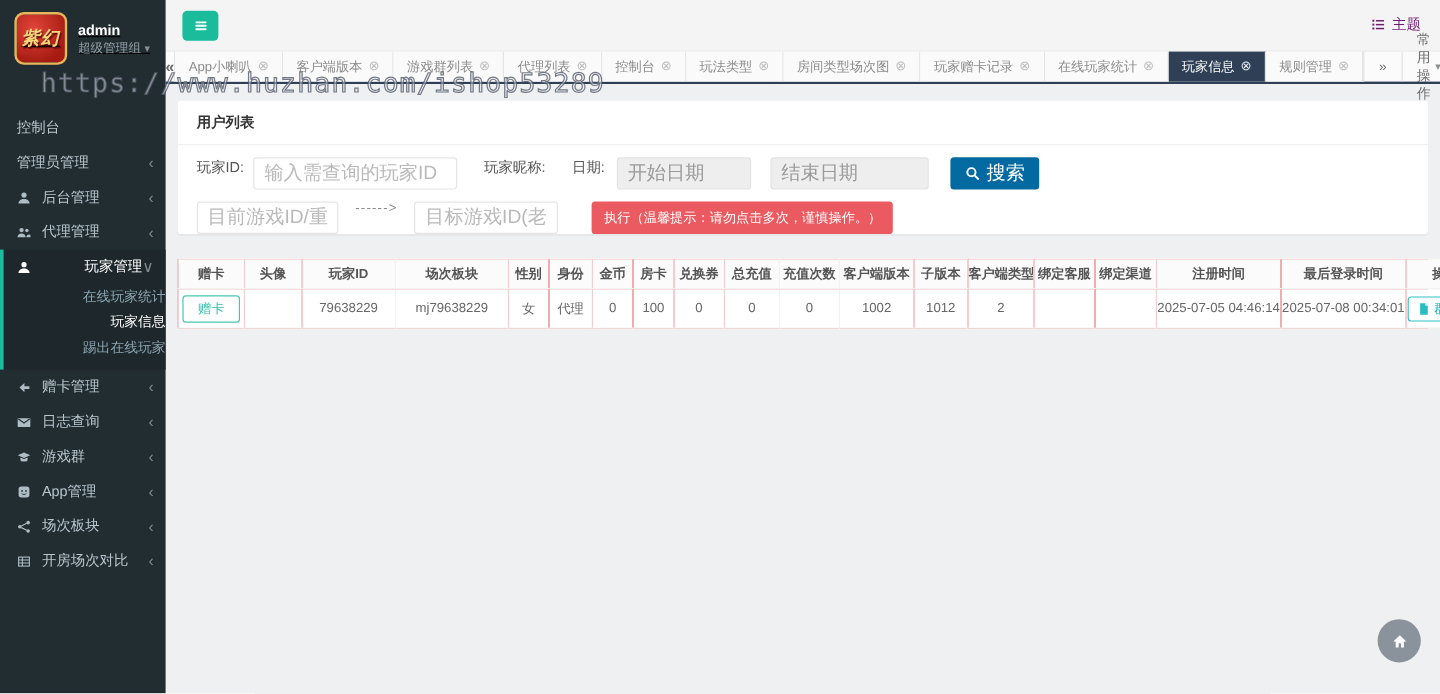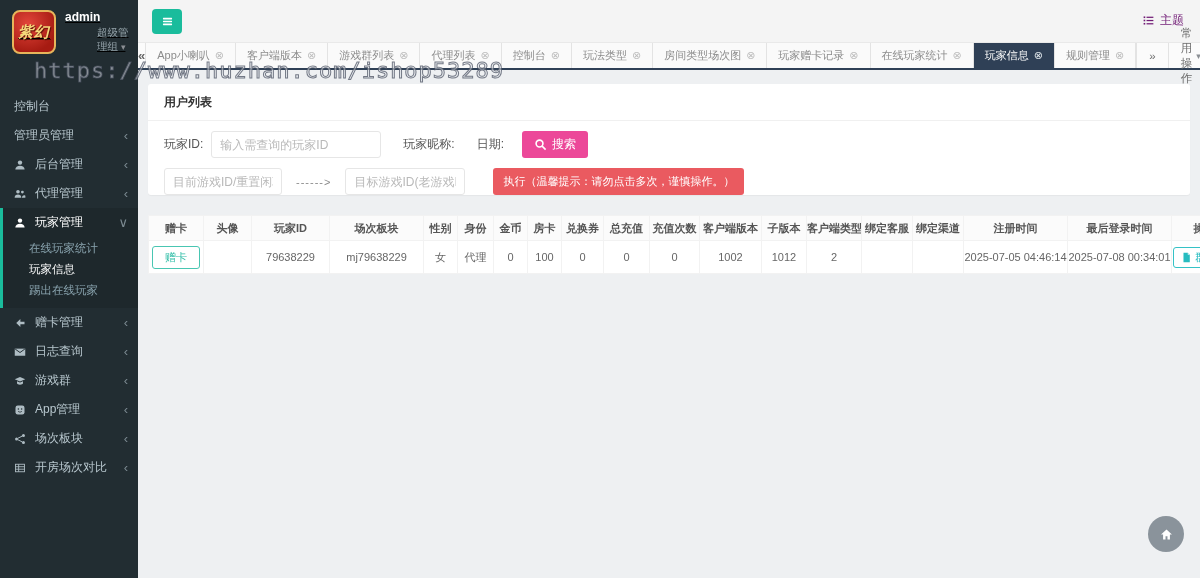--- a/index.html
+++ b/index.html
@@ -8,28 +8,28 @@
 
   
   .sidebar { position:absolute; left:0; top:0; width:138px; height:578px; background:#222d32; z-index:2; }
   .user-panel { display:flex; align-items:center; gap:9px; padding:10px 8px 10px 12px;text-decoration:underline; }
   .logo { width:44px; height:44px; border-radius:8px; flex:0 0 44px;
           background:radial-gradient(circle at 35% 30%, #e2453a, #a61b12 75%);
           border:2px solid #e7b55b; color:#f5d87a; font-weight:bold; font-size:15px;
           display:flex; align-items:center; justify-content:center; font-style:italic;
           text-shadow:1px 1px 1px #5d0d08; letter-spacing:1px;}
   .user-meta .uname { color:#fff; font-weight:bold; font-size:12px; line-height:15px;}
-  .user-meta .urole { color:#93a1a8; font-size:10.5px; line-height:14px;margin-left:32px; }
+  .user-meta .urole { color:#93a1a8; font-size:10.5px; line-height:14px; }
   .menu { margin-top:28px; }
   .menu-item { display:flex; align-items:center; height:29px; padding:0 10px 0 14px; color:#b8c7ce; cursor:pointer; font-size:12px; }
   .menu-item .icn { width:15px; margin-right:6px; display:inline-flex; color:#aebcc3; }
   .menu-item .icn svg { width:12px; height:12px; }
   .menu-item .lbl { flex:1; white-space:nowrap; }
   .menu-item .arrow { color:#7c8a91; font-size:13px; }
-  .menu-block.active { background:#1e282c; border-left:3px solid #1abc9c; }
+  .menu-block.active { background:#1e282c; border-left:3px solid #1abc9c;text-align:right; }
   .menu-block.active .menu-item { padding-left:11px; color:#fff; }
   .menu-block.active .menu-item .icn { color:#fff; }
   .submenu { padding:1px 0 7px; }
   .submenu-item { height:21px; line-height:21px; padding-left:26px; color:#8aa4af; font-size:11.5px; cursor:pointer; white-space:nowrap;}
   .submenu-item.active { color:#ffffff; }
 
   
   .topbar { position:absolute; left:138px; top:0; right:0; height:42px; background:#f4f4f4; z-index:1; }
   .hamburger-btn { position:absolute; left:14px; top:9px; width:30px; height:25px; background:#1abc9c; border:none; border-radius:4px; color:#fff; cursor:pointer; display:flex; align-items:center; justify-content:center;}
   .hamburger-btn svg { width:14px; height:14px; }
@@ -45,30 +45,30 @@
   .tab.active { background:#2f4056; color:#fff; }
   .tab.active .tab-close { color:#dfe5ea; }
   .tab-right { margin-left:auto; display:flex; align-items:stretch; }
   .tab-right > div { display:flex; align-items:center; gap:4px; padding:0 12px; border-left:1px solid #e3e3e3; color:#6d6d6d; font-size:11.5px; cursor:pointer;}
   .caret { font-size:9px; color:#8b8f94; }
 
   
   .content { position:absolute; left:138px; top:72px; right:0; bottom:0; }
   .panel { margin:12px 10px 0; background:#fff; border-radius:3px; box-shadow:0 1px 1px rgba(0,0,0,.04); }
   .panel-hd { padding:10px 16px 9px; font-weight:bold; color:#333; font-size:12px; border-bottom:1px solid #f0f0f0; }
-  .frow { display:flex; align-items:center; gap:8px; padding:10px 16px 0; }
+  .frow { display:flex; align-items:flex-start; gap:8px; padding:10px 16px 0; }
   .frow label { color:#555; }
-  .inp { height:27px; border:1px solid #e6e6e6; border-radius:3px; padding:0 8px; font-size:12px; color:#666; outline:none; background:#fff; font-family:inherit;}
+  .inp { height:27px; border:1px solid #e6e6e6; border-radius:3px; padding:0 8px; font-size:16px; color:#666; outline:none; background:#fff; font-family:inherit;}
   .inp::placeholder { color:#b9b9b9; }
   .inp.gray { background:#eeeeee; border-color:#e3e3e3; }
   .inp.gray::placeholder { color:#9a9a9a; }
   .w-pid { width:170px; } .w-nick { width:160px; } .w-sd { width:112px; margin-left:2px;} .w-ed { width:132px; margin-left:8px;}
   .w-cur { width:118px; } .w-tgt { width:120px; }
   .btn { border:none; border-radius:3px; color:#fff; cursor:pointer; font-family:inherit; display:inline-flex; align-items:center; gap:5px; }
-  .btn-search { background:#ec4899; height:27px; padding:0 12px; font-size:12px; margin-left:10px;}
+  .btn-search { background:#0369a1; height:27px; padding:0 12px; font-size:16px; margin-left:10px;}
   .btn-search svg { width:11px; height:11px; }
   .arrow-dashes { color:#8a8a8a; font-size:11px; letter-spacing:1px; margin:0 6px; }
   .btn-exec { background:#ea5a60; height:27px; padding:0 10px; font-size:11px; margin-left:20px;}
 
   
   .table-wrap { margin:20px 10px 0; background:#ef4444; }
   table { width:100%; border-collapse:collapse; table-layout:fixed; }
   th, td { border:1px solid #f2f2f2; text-align:center; font-size:11px; color:#666; overflow:hidden; white-space:nowrap;}
   th { height:25px; background:#fbfbfb; color:#555; font-weight:bold; }
   td { height:33px; background:#fff; }
@@ -298,20 +298,22 @@
   </div>
 
   <div class="content">
     <div class="panel">
       <div class="panel-hd">用户列表</div>
       <div class="frow">
         <label>玩家ID:</label>
         <input class="inp w-pid" placeholder="输入需查询的玩家ID" style="">
         <label style="margin-left:14px">玩家昵称:</label>
         <label style="margin-left:14px">日期:</label>
+        <input class="inp gray w-sd" placeholder="开始日期" style="">
+        <input class="inp gray w-ed" placeholder="结束日期" style="">
         <button class="btn btn-search">
           <span class="se-icn">
               <svg viewBox="0 0 16 16" fill="none" stroke="currentColor" stroke-width="2" style="width: 13px; height: 13px; display: block;">
                 <circle cx="6.8" cy="6.8" r="4.2"></circle>
                 <path d="M10 10l4.3 4.3"></path>
               </svg>
             </span>
           <span>搜索</span>
         </button>
       </div>

